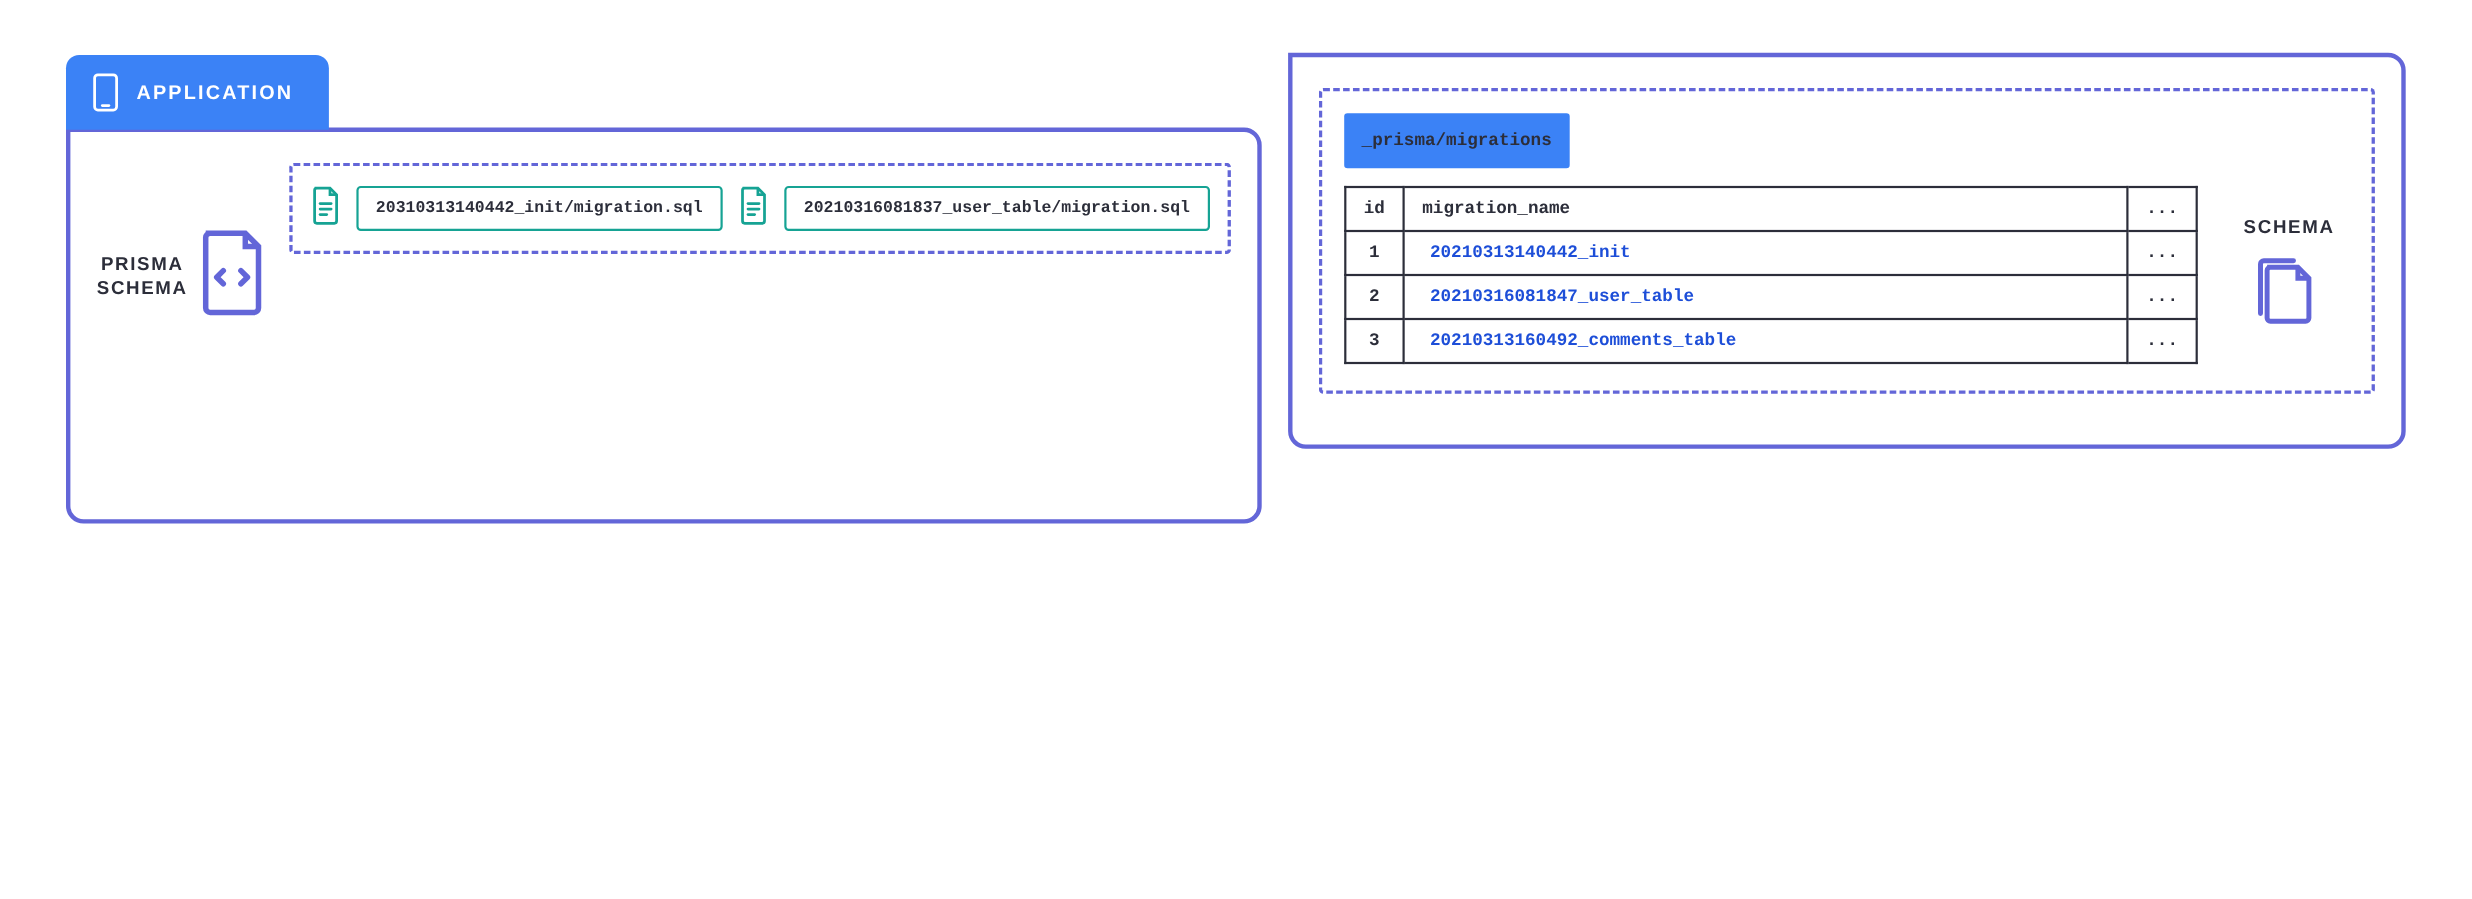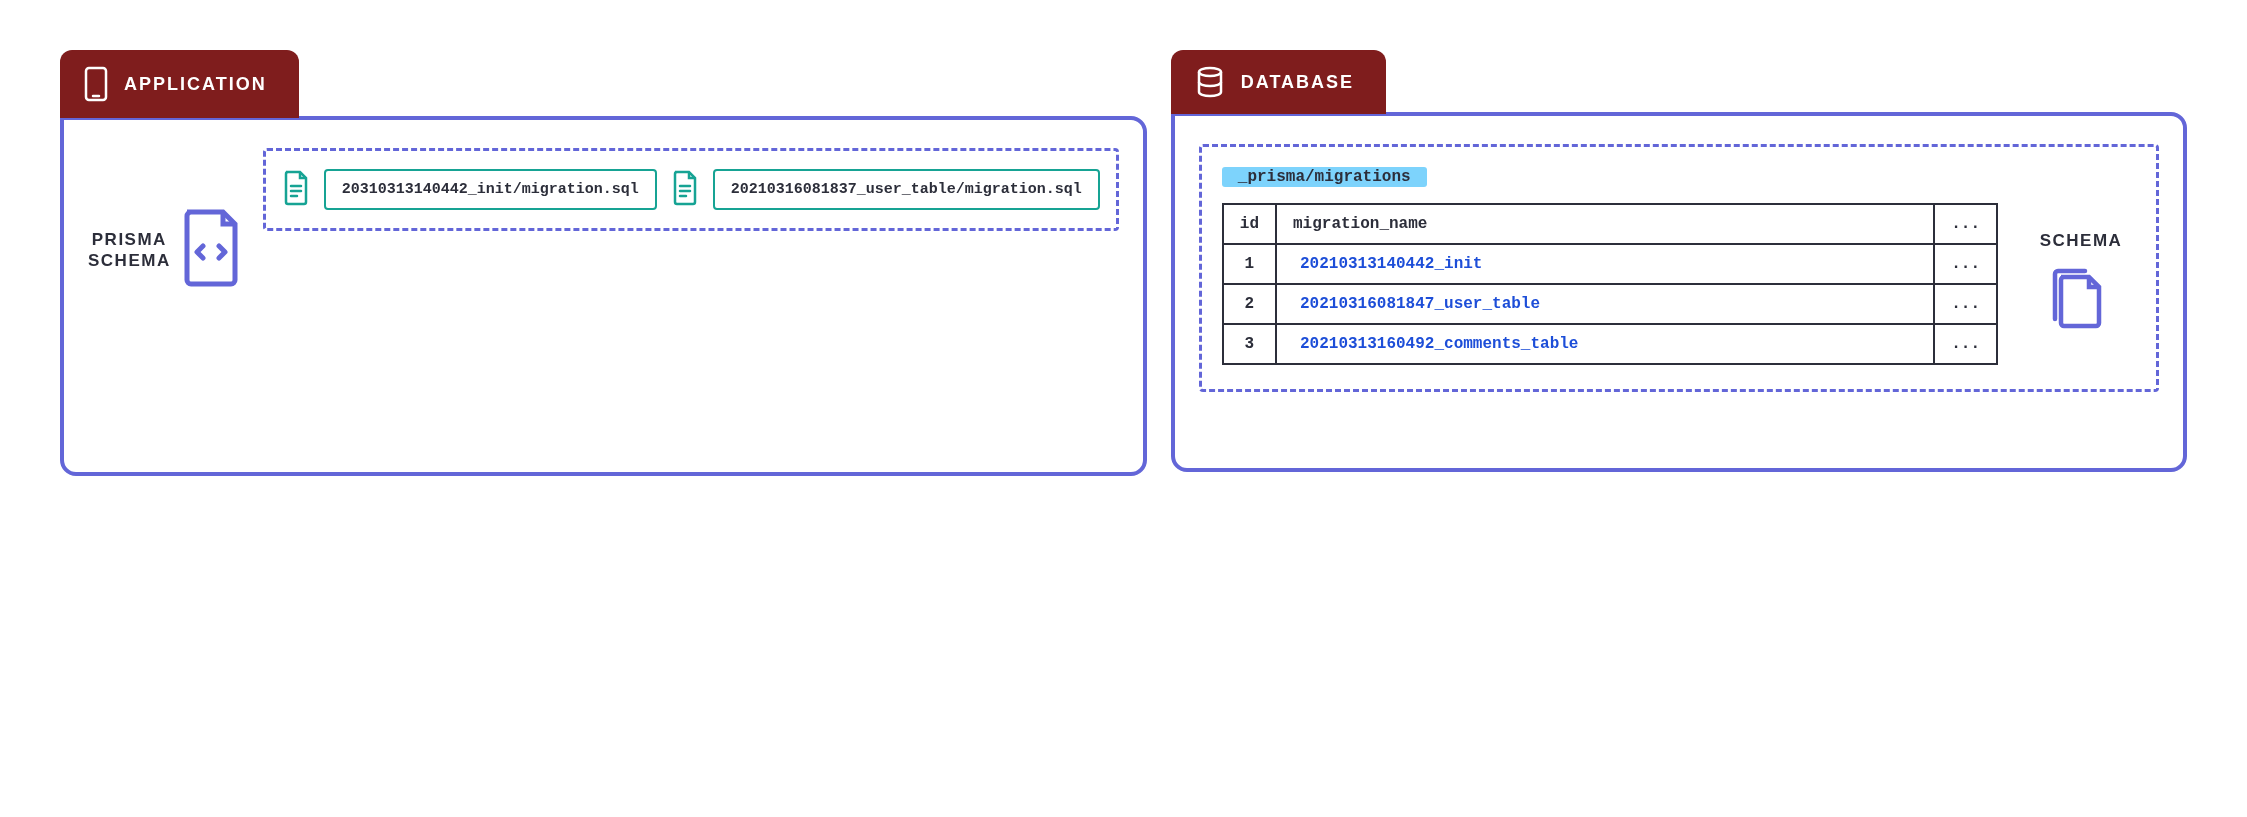--- a/index.html
+++ b/index.html
@@ -17,21 +17,21 @@
       gap: 24px;
     }
     .panel {
       flex: 1;
       position: relative;
     }
     .tab {
       display: inline-flex;
       align-items: center;
       gap: 16px;
-      background: #7f1d1d;
+      background: #3b82f6;
       color: #fff;
       padding: 16px 32px 16px 24px;
       border-radius: 12px 12px 0 0;
       font-weight: 700;
       letter-spacing: 2px;
       font-size: 18px;
     }
     .tab-icon {
       display: flex;
       align-items: center;
@@ -123,22 +123,22 @@
       font-weight: 600;
     }
     .db-dashed {
       border: 3px dashed #6366d8;
       border-radius: 4px;
       padding: 20px 20px 24px 20px;
       flex: 1;
     }
     .db-path-tag {
       display: inline-block;
-      background: #7dd3fc;
-      padding: 1px 16px;
+      background: #3b82f6;
+      padding: 16px 16px;
       font-family: 'Courier New', monospace;
       font-size: 16px;
       font-weight: 600;
       color: #2c2e3a;
       border-radius: 3px;
       margin-bottom: 16px;
     }
     .db-inner {
       display: flex;
       gap: 28px;
@@ -249,30 +249,20 @@
               </svg>
             </span>
             <div class="file-path-box">20210316081837_user_table/migration.sql</div>
           </div>
         </div>
       </div>
     </div>
   </div>
 
   <div class="panel">
-    <div class="tab">
-      <span class="tab-icon">
-        <svg width="30" height="32" viewBox="0 0 30 32" fill="none">
-          <ellipse cx="15" cy="6" rx="11" ry="4" stroke="#fff" stroke-width="2.5" fill="none"></ellipse>
-          <path d="M4 6 V26 a11 4 0 0 0 22 0 V6" stroke="#fff" stroke-width="2.5" fill="none"></path>
-          <path d="M4 16 a11 4 0 0 0 22 0" stroke="#fff" stroke-width="2.5" fill="none"></path>
-        </svg>
-      </span>
-      <span>DATABASE</span>
-    </div>
     <div class="panel-body">
       <div class="db-dashed">
         <div class="db-path-tag">_prisma/migrations</div>
         <div class="db-inner">
           <table class="db-table">
             <thead>
               <tr>
                 <th class="col-id">id</th>
                 <th>migration_name</th>
                 <th class="col-dots">...</th>

